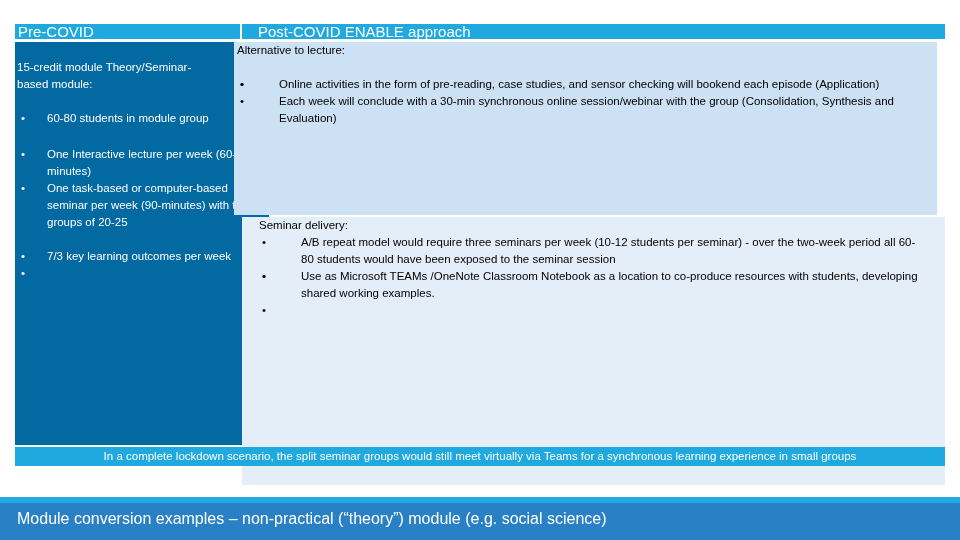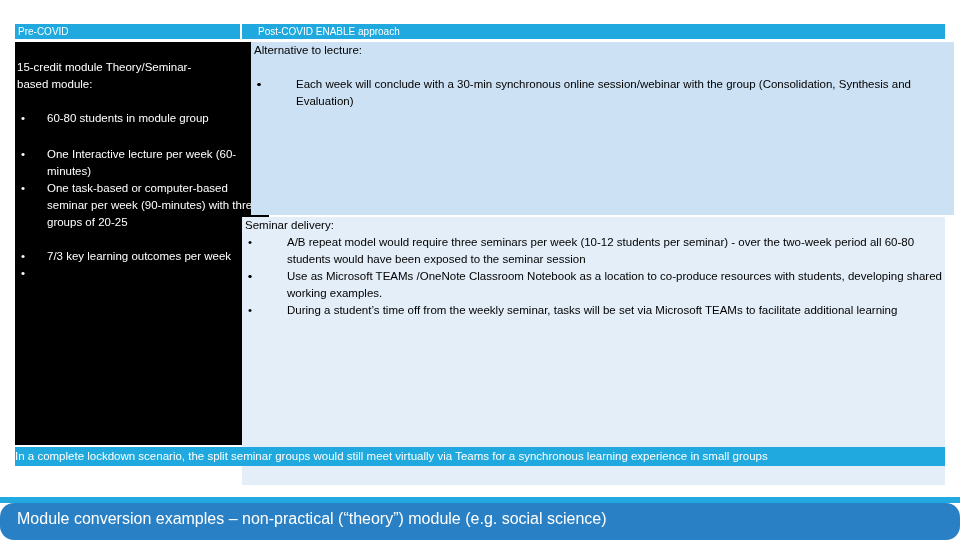--- a/index.html
+++ b/index.html
@@ -11,63 +11,63 @@
       overflow: hidden;
       font-family: "Liberation Sans", "DejaVu Sans", sans-serif;
     }
     .slide { position: relative; width: 960px; height: 540px; }
 
     .tbl { position: absolute; left: 15px; top: 24px; width: 930px; }
 
     .hdr {
       position: absolute; top: 0; height: 15px;
       background: #1FA9DE; color: #ffffff;
-      font-size: 10px; line-height: 15px; padding-left: 3px;
+      font-size: 15px; line-height: 15px; padding-left: 3px;
       box-sizing: border-box;
     }
     .hdr.left { left: 0; width: 225px; }
     .hdr.right { left: 227px; width: 703px; padding-left: 16px; }
 
     .cell { position: absolute; box-sizing: border-box; font-size: 11.5px; line-height: 17px; }
 
     .left-body {
       left: 0; top: 18px; width: 254px; height: 403px;
-      background: #000000; color: #ffffff; padding: 0 2px;
+      background: #0369a1; color: #ffffff; padding: 0 2px;
     }
     .right-top {
-      left: 236px; top: 18px; width: 703px; height: 173px;
+      left: 219px; top: 18px; width: 703px; height: 173px;
       background: #CCE1F3; color: #000000; padding: 0 3px;
     }
     .right-bottom {
       left: 227px; top: 193px; width: 703px; height: 268px;
-      background: #E4EEF8; color: #000000; padding: 0 3px;
+      background: #E4EEF8; color: #000000; padding: 0 17px;
     }
     .footer-row {
       left: 0; top: 423px; width: 930px; height: 19px;
-      background: #1FA9DE; color: #ffffff; 
+      background: #1FA9DE; color: #ffffff; text-align: center;
       line-height: 19px; font-size: 11.5px;
     }
 
     ul.bl { list-style: none; margin: 0; padding: 0; }
     ul.bl li { position: relative; padding-left: 30px; }
     ul.bl li .dot {
       position: absolute; left: 1px; top: 0; width: 10px; text-align: center;
     }
     .right-top ul.bl li, .right-bottom ul.bl li { padding-left: 42px; }
     .right-top ul.bl li .dot, .right-bottom ul.bl li .dot { left: 0; }
 
     .p { margin: 0; }
 
     .bottom-strip {
       position: absolute; left: 0; top: 497px; width: 960px; height: 6px; background: #22A9DF;
     }
     .bottom-bar {
       position: absolute; left: 0; top: 503px; width: 960px; height: 37px;
       background: #2A80C4; color: #ffffff;
-      font-size: 16px; line-height: 31px; padding-left: 17px; box-sizing: border-box; border-radius: 14px;
+      font-size: 16px; line-height: 31px; padding-left: 17px; box-sizing: border-box;
     }
   </style>
 </head>
 <body>
 
 <div class="slide">
 
   <div class="tbl">
 
     <div class="hdr left">Pre-COVID</div>
@@ -102,20 +102,21 @@
 
     <div class="cell right-top">
       <p class="p">Alternative to lecture:</p>
       <div style="height:17px"></div>
       <ul class="bl">
         <li>
           <span class="dot">•</span>
         </li>
         <li>
           <span class="dot">•</span>
+          <span>Online activities in the form of pre-reading, case studies, and sensor checking will bookend each episode (Application)</span>
         </li>
         <li>
           <span class="dot">•</span>
           <span>Each week will conclude with a 30-min synchronous online session/webinar with the group (Consolidation, Synthesis and Evaluation)</span>
         </li>
       </ul>
     </div>
 
     <div class="cell right-bottom">
       <p class="p">Seminar delivery:</p>
@@ -126,21 +127,20 @@
         </li>
         <li>
           <span class="dot">•</span>
         </li>
         <li>
           <span class="dot">•</span>
           <span>Use as Microsoft TEAMs /OneNote Classroom Notebook as a location to co-produce resources with students, developing shared working examples.</span>
         </li>
         <li>
           <span class="dot">•</span>
-          <span>During a student’s time off from the weekly seminar, tasks will be set via Microsoft TEAMs to facilitate additional learning</span>
         </li>
       </ul>
     </div>
 
     <div class="cell footer-row">In a complete lockdown scenario, the split seminar groups would still meet virtually via Teams for a synchronous learning experience in small groups</div>
   </div>
 
   <div class="bottom-strip"></div>
   <div class="bottom-bar">
     <span>Module conversion examples – non-practical (“theory”) module (e.g. social science)</span>

